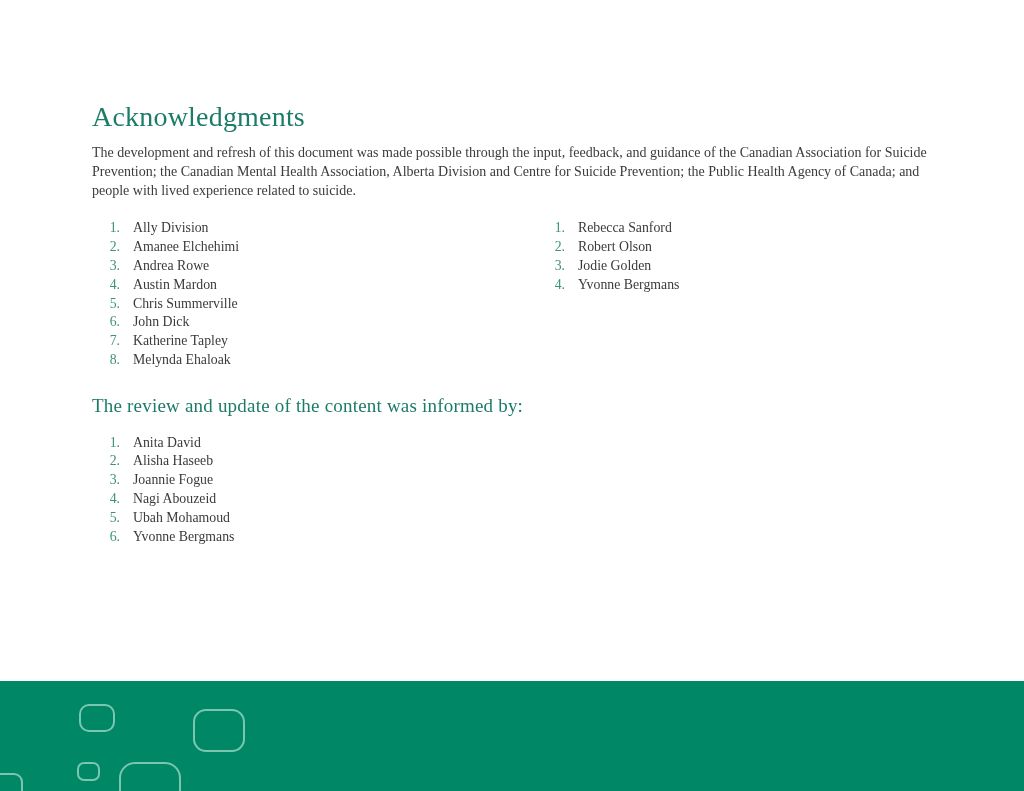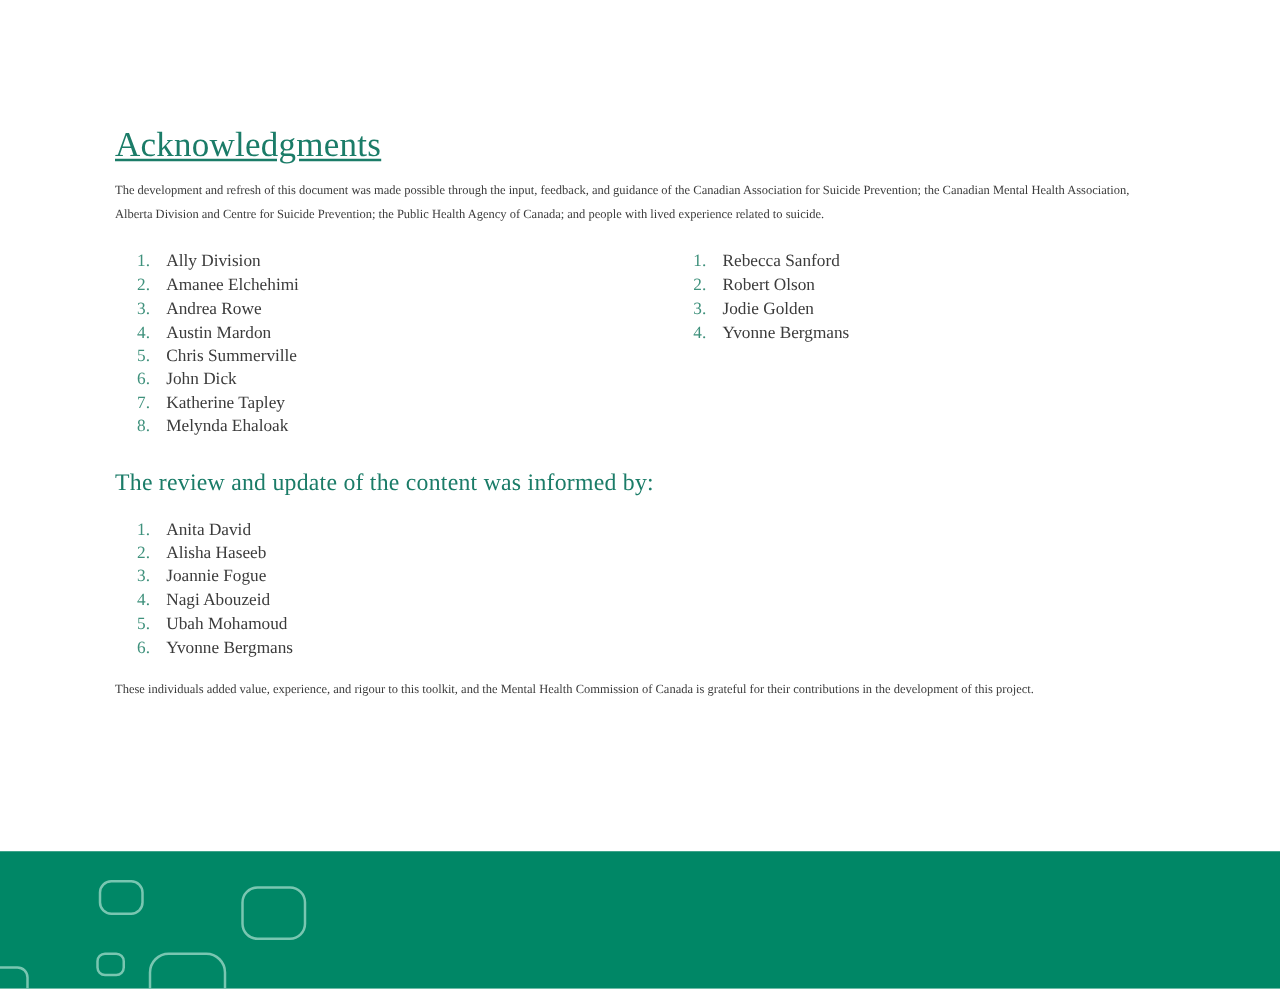--- a/index.html
+++ b/index.html
@@ -21,25 +21,24 @@
   }
   .page{position:relative;width:1024px;height:791px;background:#ffffff;overflow:hidden;}
   .content{position:absolute;left:92px;top:101px;width:840px;}
 
   h1.page-title{
     margin:0 0 11px 0;
     font-size:28px;line-height:1.12;
     font-weight:400;
     color:var(--teal-heading);
     letter-spacing:.2px;
-    text-decoration:underline;
   }
   p.body-par{
     margin:0;
-    font-size:10px;line-height:19px;
+    font-size:14px;line-height:19px;
   }
   h2.section-heading{
     margin:0;
     font-size:19px;line-height:1.2;
     font-weight:400;
     color:var(--teal-heading);
     letter-spacing:.2px;
   }
   #section1-heading{margin-top:12px;}
   .columns{display:flex;margin-top:19px;}
@@ -181,21 +180,20 @@
         <li>
           <span class="num">5.</span>
           <span>Ubah Mohamoud</span>
         </li>
         <li>
           <span class="num">6.</span>
           <span>Yvonne Bergmans</span>
         </li>
       </ol>
 
-    <p class="body-par" id="outro-par">These individuals added value, experience, and rigour to this toolkit, and the Mental Health Commission of Canada is grateful for their contributions in the development of this project.</p>
 
   </div>
 
   <div class="footer-band">
     <div class="deco deco-1"></div>
     <div class="deco deco-2"></div>
     <div class="deco deco-3"></div>
     <div class="deco deco-4"></div>
     <div class="deco deco-5"></div>
   </div>

